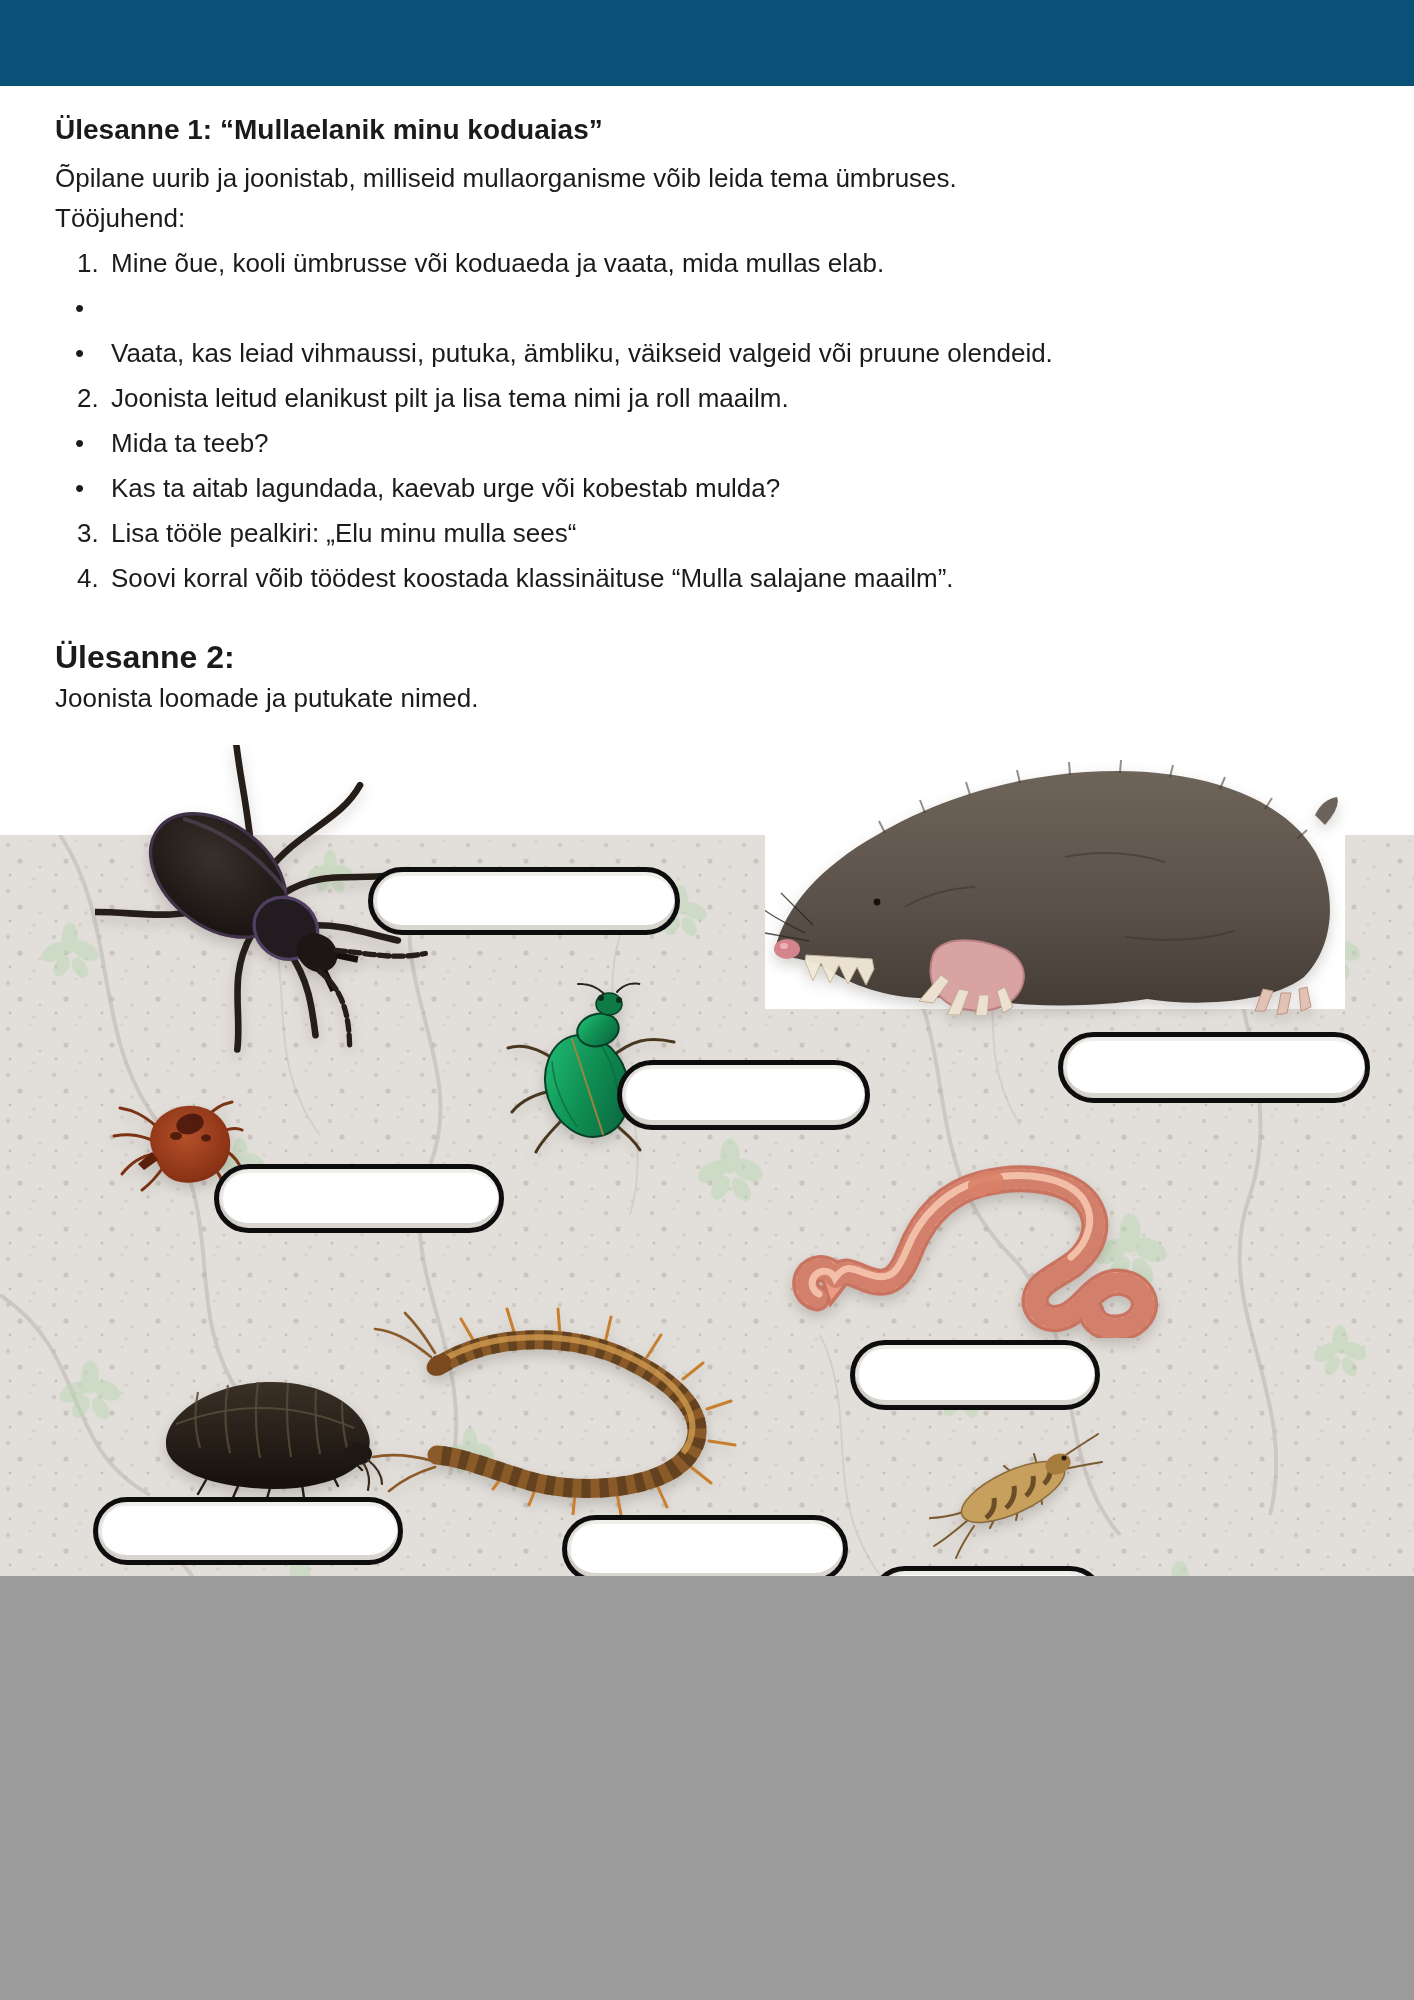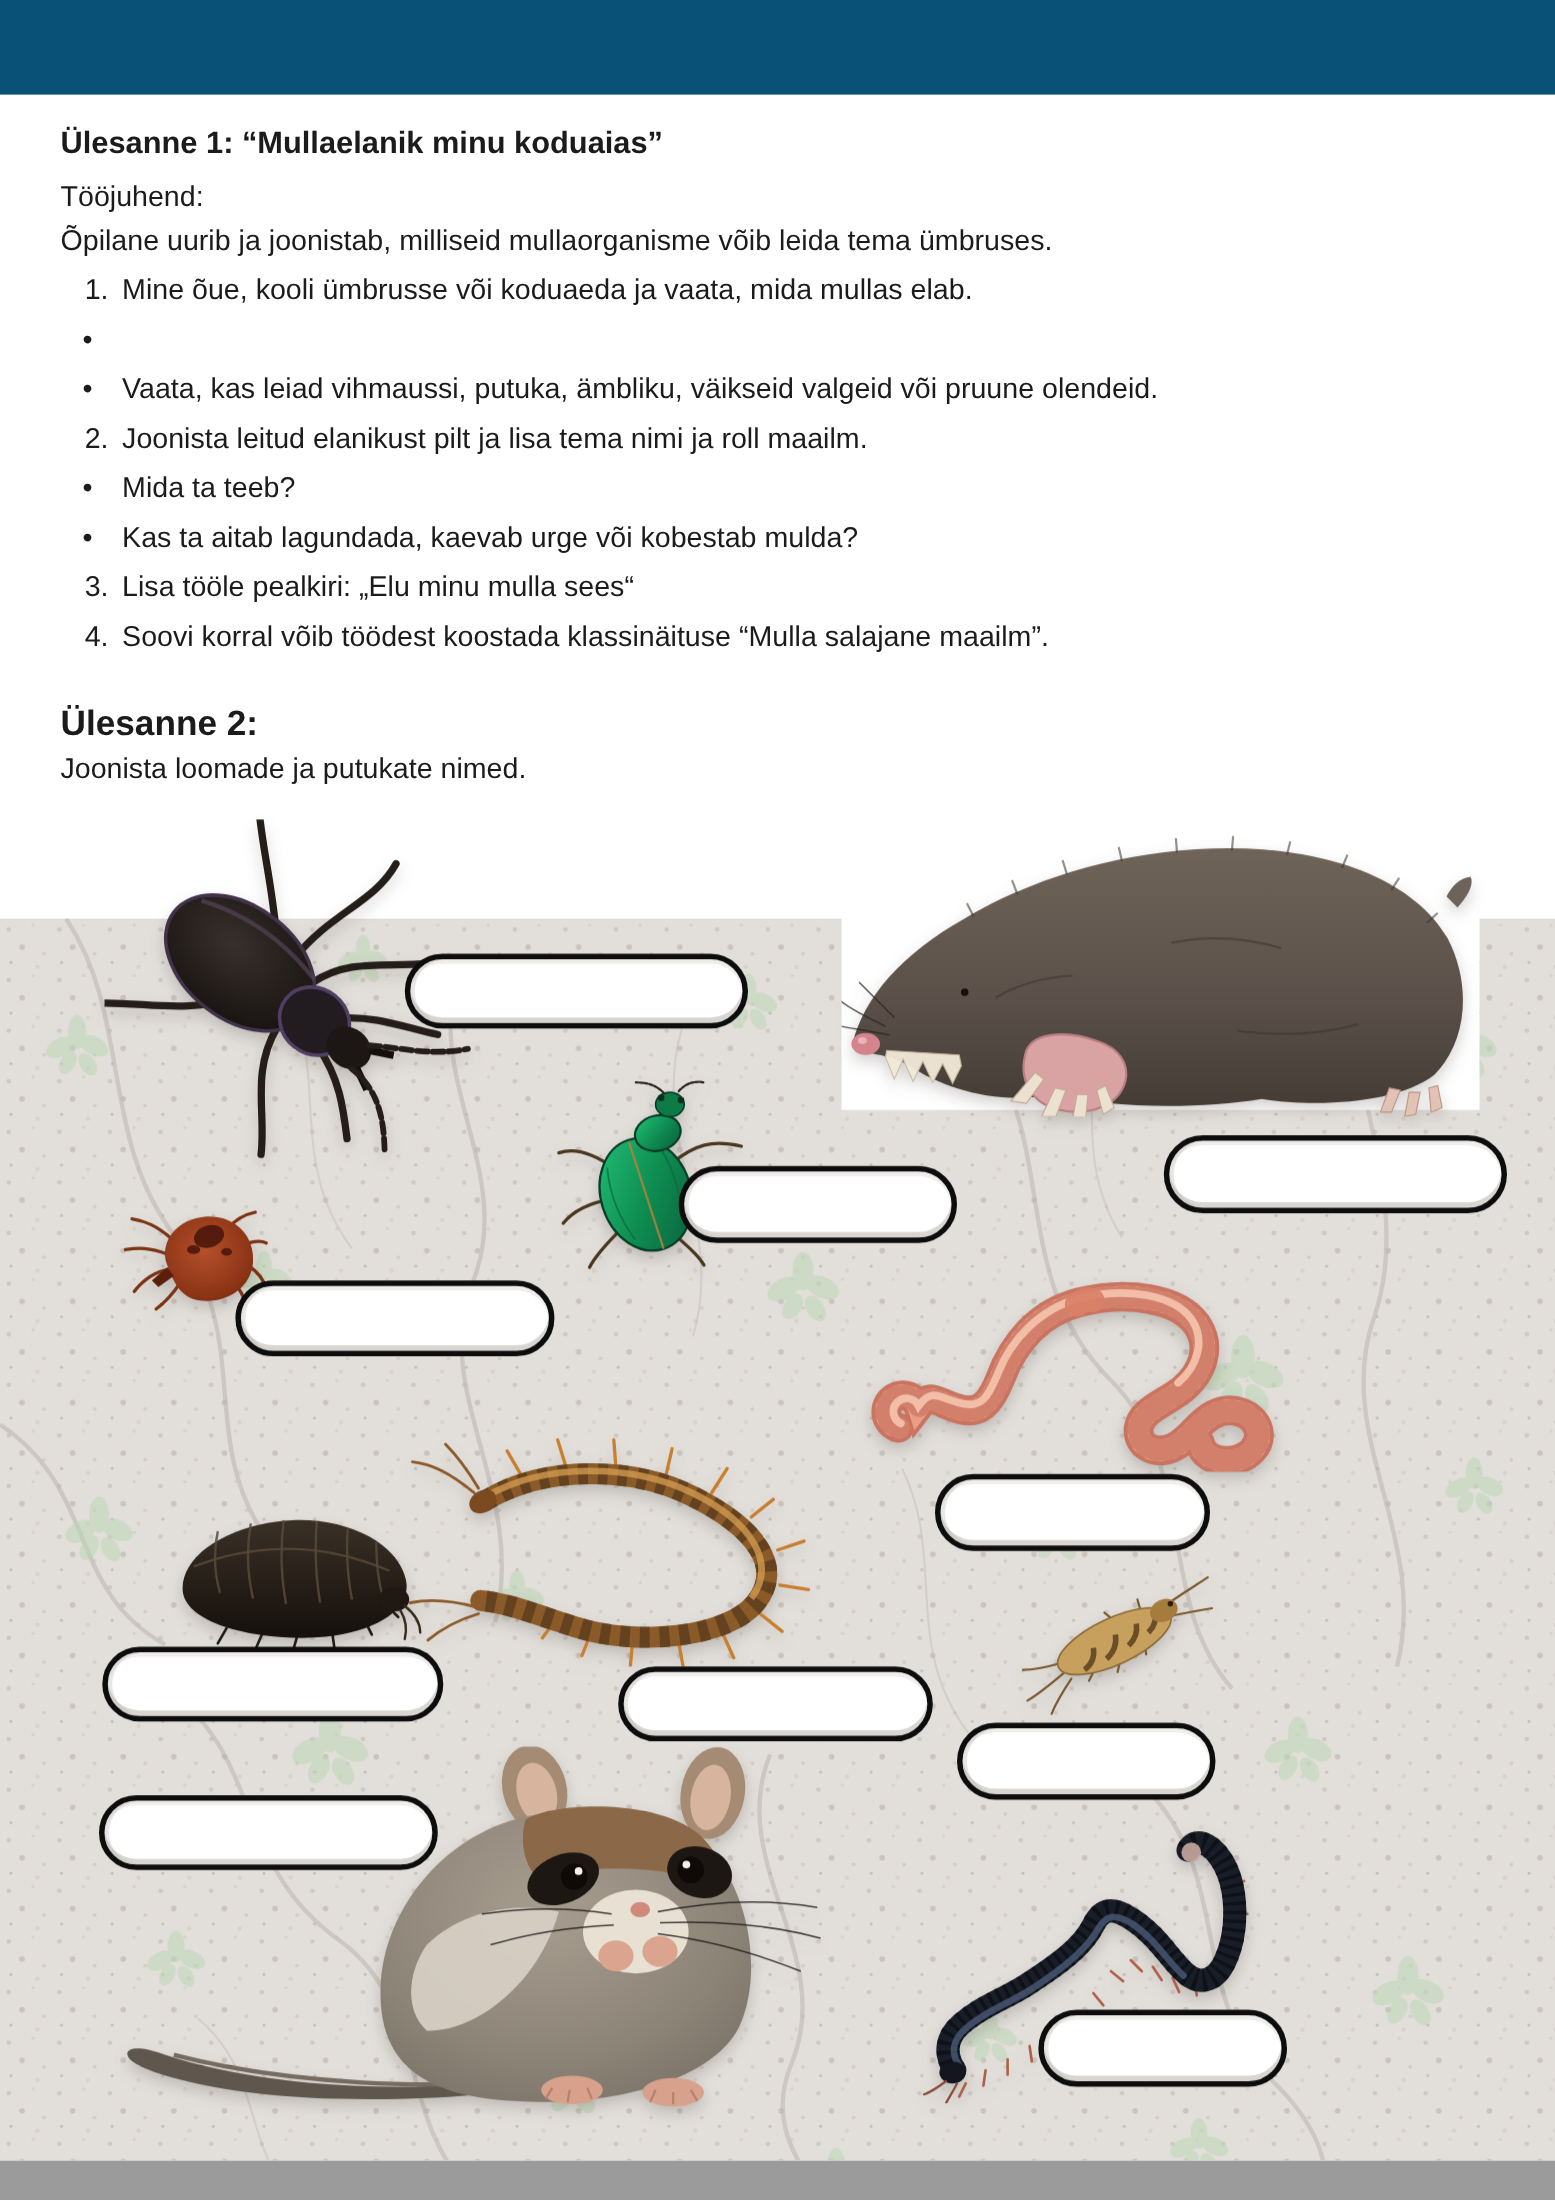--- a/index.html
+++ b/index.html
@@ -1,16 +1,16 @@
 <!DOCTYPE html>
 <html><head>
 <meta charset="utf-8">
 <style>
   html,body{margin:0;padding:0;background:#9b9b9b;}
-  .page{position:relative;width:1414px;height:1964px;margin:0 auto;background:#ffffff;
+  .page{position:relative;width:1414px;height:1576px;margin:0 auto;background:#ffffff;
         overflow:hidden;font-family:"Liberation Sans",sans-serif;color:#1b1b1b;}
   
   .topbar{position:absolute;left:0;top:0;width:1414px;height:86px;background:#0a5177;}
   
   .content{position:absolute;left:55px;top:112px;width:1320px;font-size:26px;line-height:1.32;}
   .content h1{font-size:28px;font-weight:700;margin:0 0 12px 0;}
   .content p{margin:0 0 6px 0;}
   .steps{list-style:none;margin:10px 0 0 0;padding:0 0 0 18px;}
   .steps li{display:flex;align-items:baseline;height:45px;}
   .steps .marker{flex:0 0 36px;text-align:left;}
@@ -38,22 +38,22 @@
 </style>
 </head>
 <body>
 
 <div class="page">
 
   <div class="topbar"></div>
 
   <div class="content">
     <h1>Ülesanne 1: “Mullaelanik minu koduaias”</h1>
+    <p>Õpilane uurib ja joonistab, milliseid mullaorganisme võib leida tema ümbruses.</p>
     <p>Tööjuhend:</p>
-    <p>Õpilane uurib ja joonistab, milliseid mullaorganisme võib leida tema ümbruses.</p>
     <ul class="steps" id="steps-list">
         <li>
           <span class="marker num">1.</span>
           <span>Mine õue, kooli ümbrusse või koduaeda ja vaata, mida mullas elab.</span>
         </li>
         <li>
           <span class="marker dot">•</span>
         </li>
         <li>
           <span class="marker dot">•</span>

